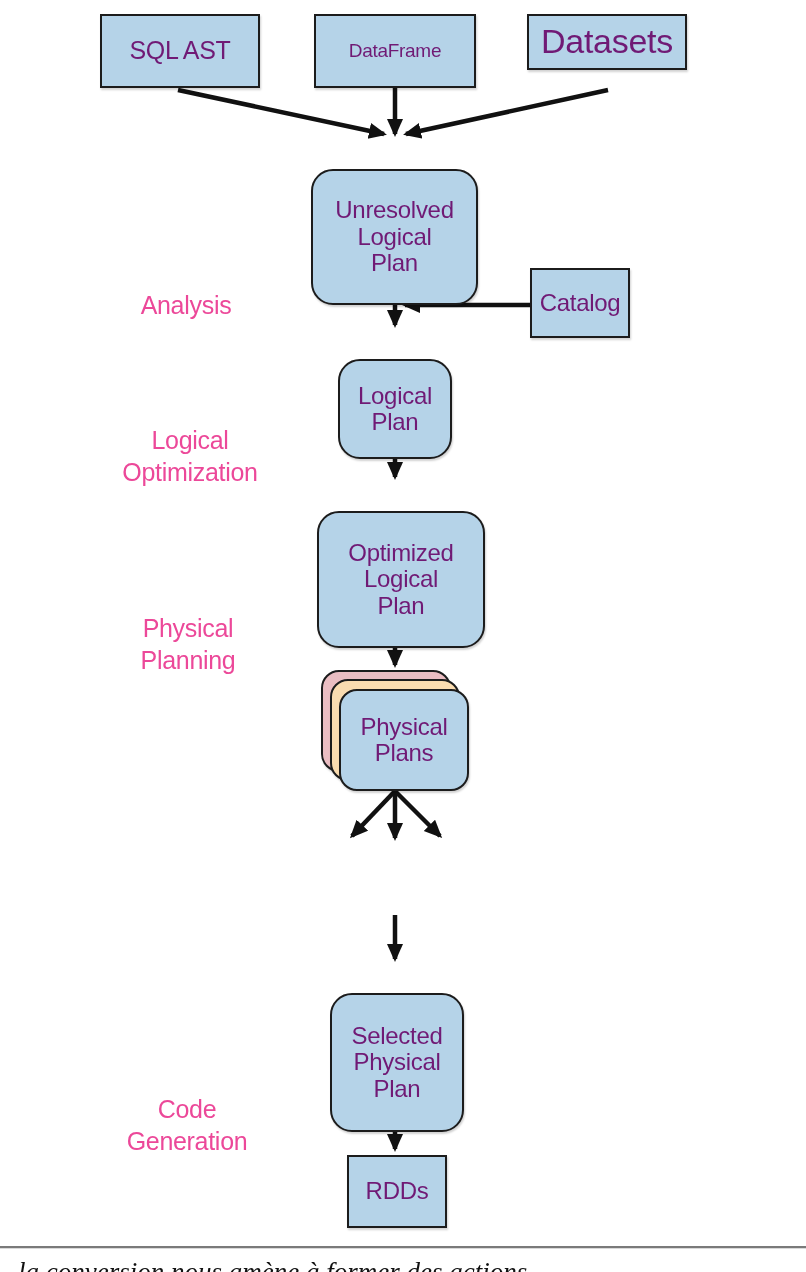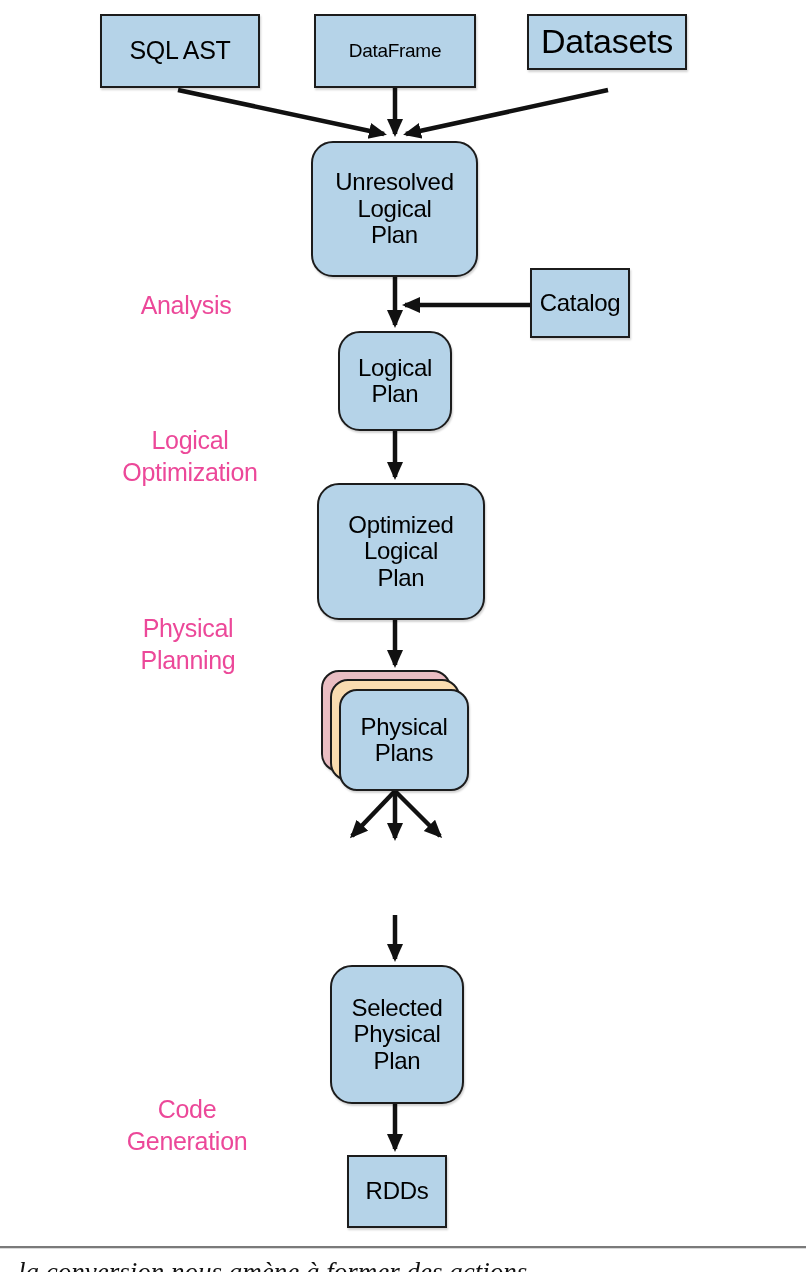--- a/index.html
+++ b/index.html
@@ -19,28 +19,28 @@
   }
   .node {
     position: absolute;
     box-sizing: border-box;
     background: #b5d3e8;
     border: 2.5px solid #1c1c1c;
     display: flex;
     align-items: center;
     justify-content: center;
     text-align: center;
-    color: #000000;
+    color: #701a75;
     font-size: 24px;
     line-height: 1.1;
     letter-spacing: -0.3px;
     white-space: pre-line;
     box-shadow: 1px 2px 2px rgba(0,0,0,0.18);
   }
-  .rounded { border-radius: 22px; }
+  .rounded { border-radius: 22px; margin-top: 28px; }
   .stack-card {
     position: absolute;
     box-sizing: border-box;
     border: 2.5px solid #1c1c1c;
     border-radius: 18px;
     box-shadow: 1px 2px 2px rgba(0,0,0,0.18);
   }
   .stack-back  { background: #eabdc2; }
   .stack-mid   { background: #fadcb0; }
   .stage-label {

